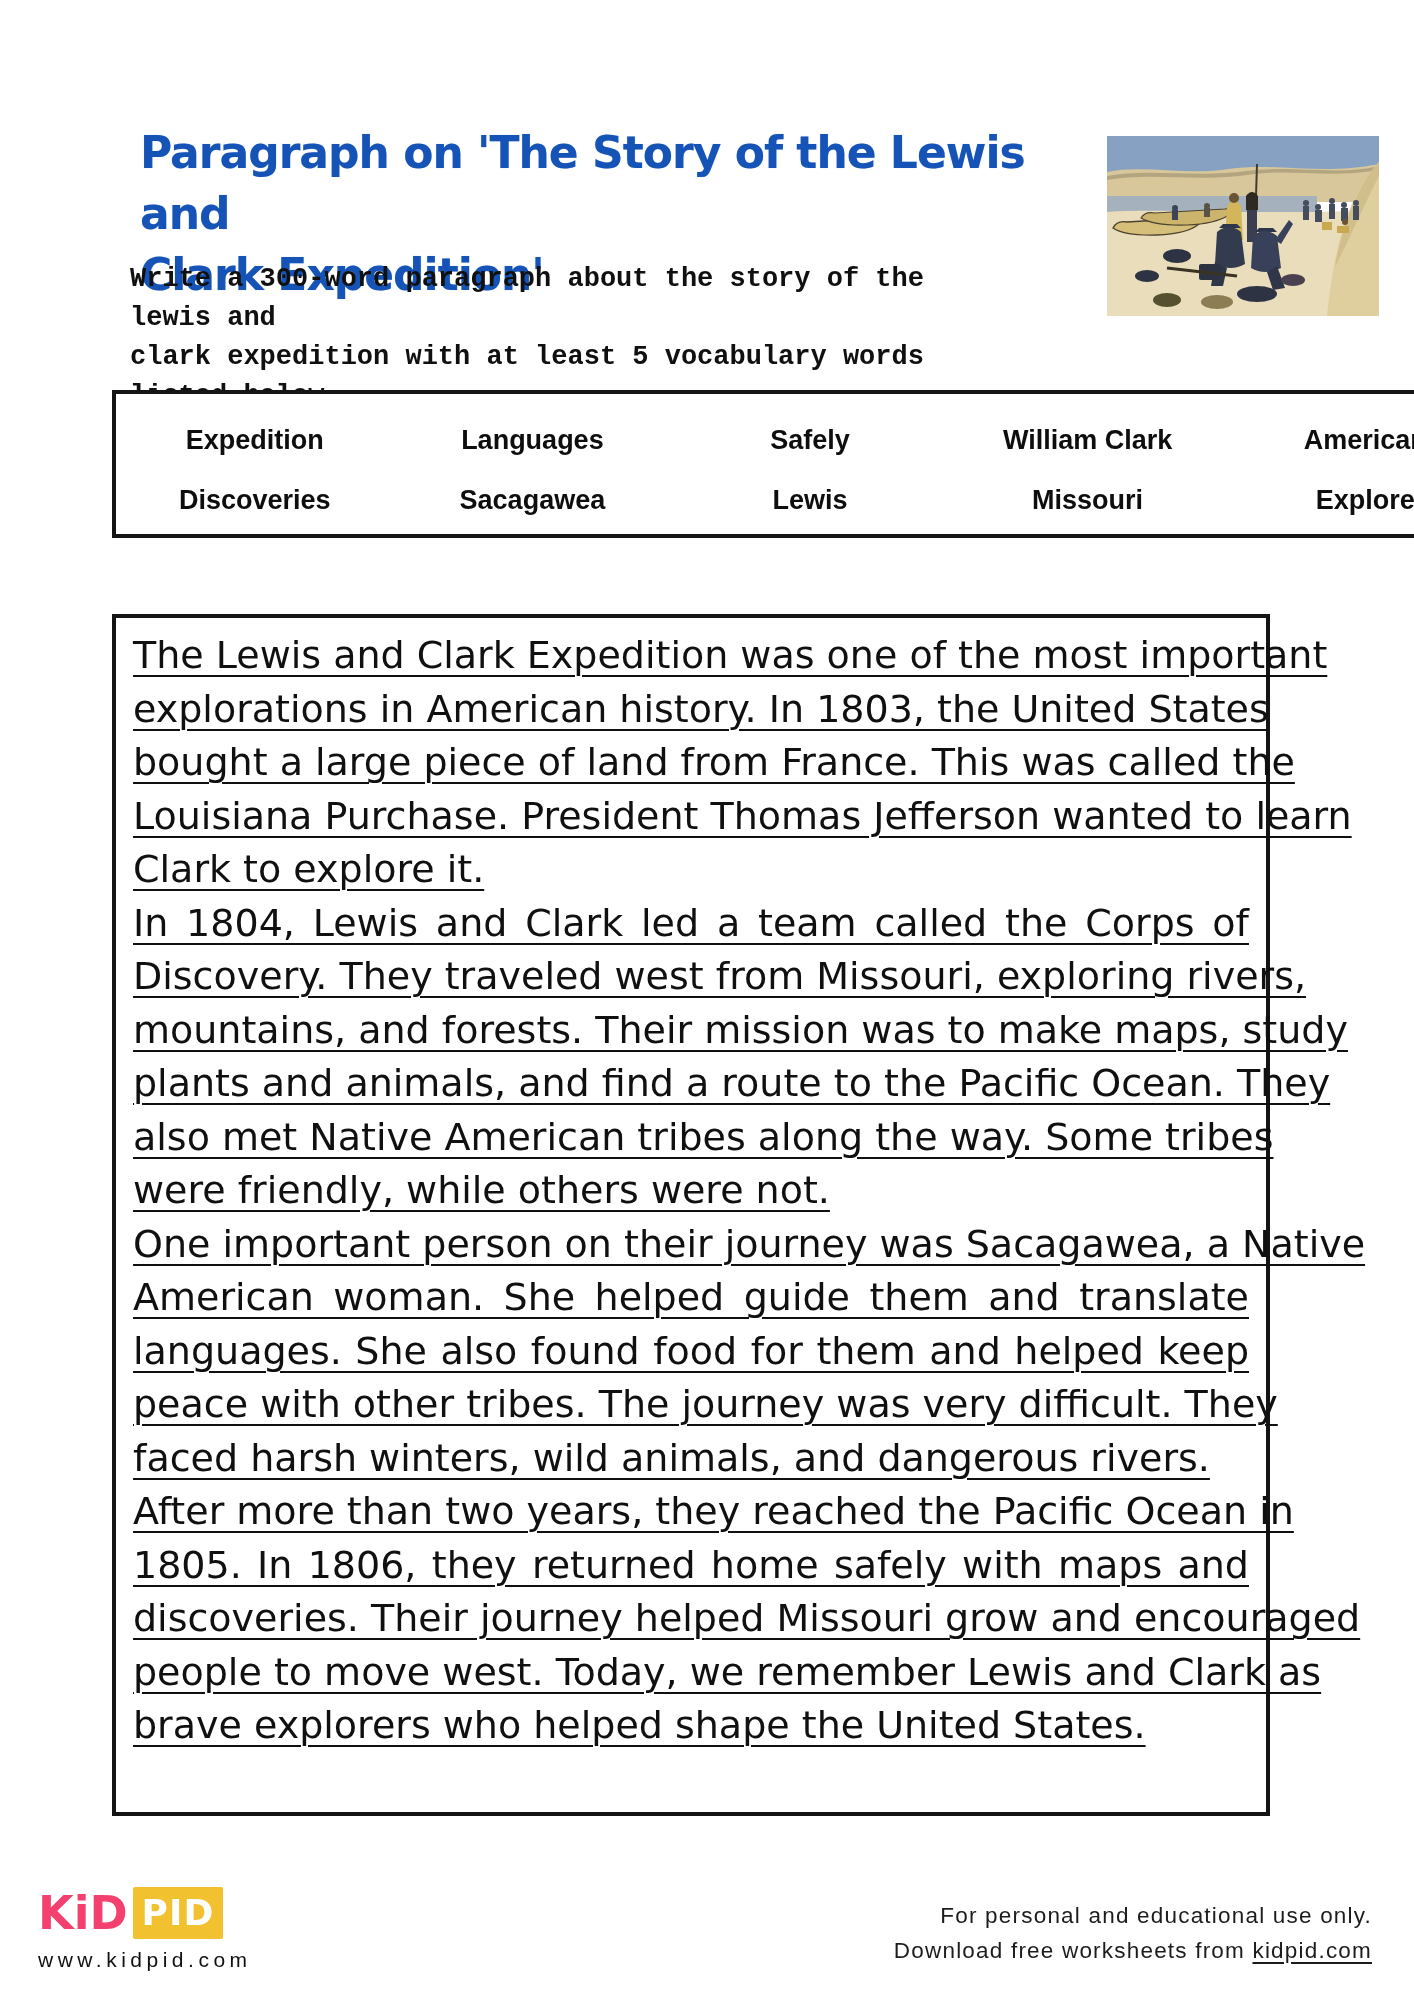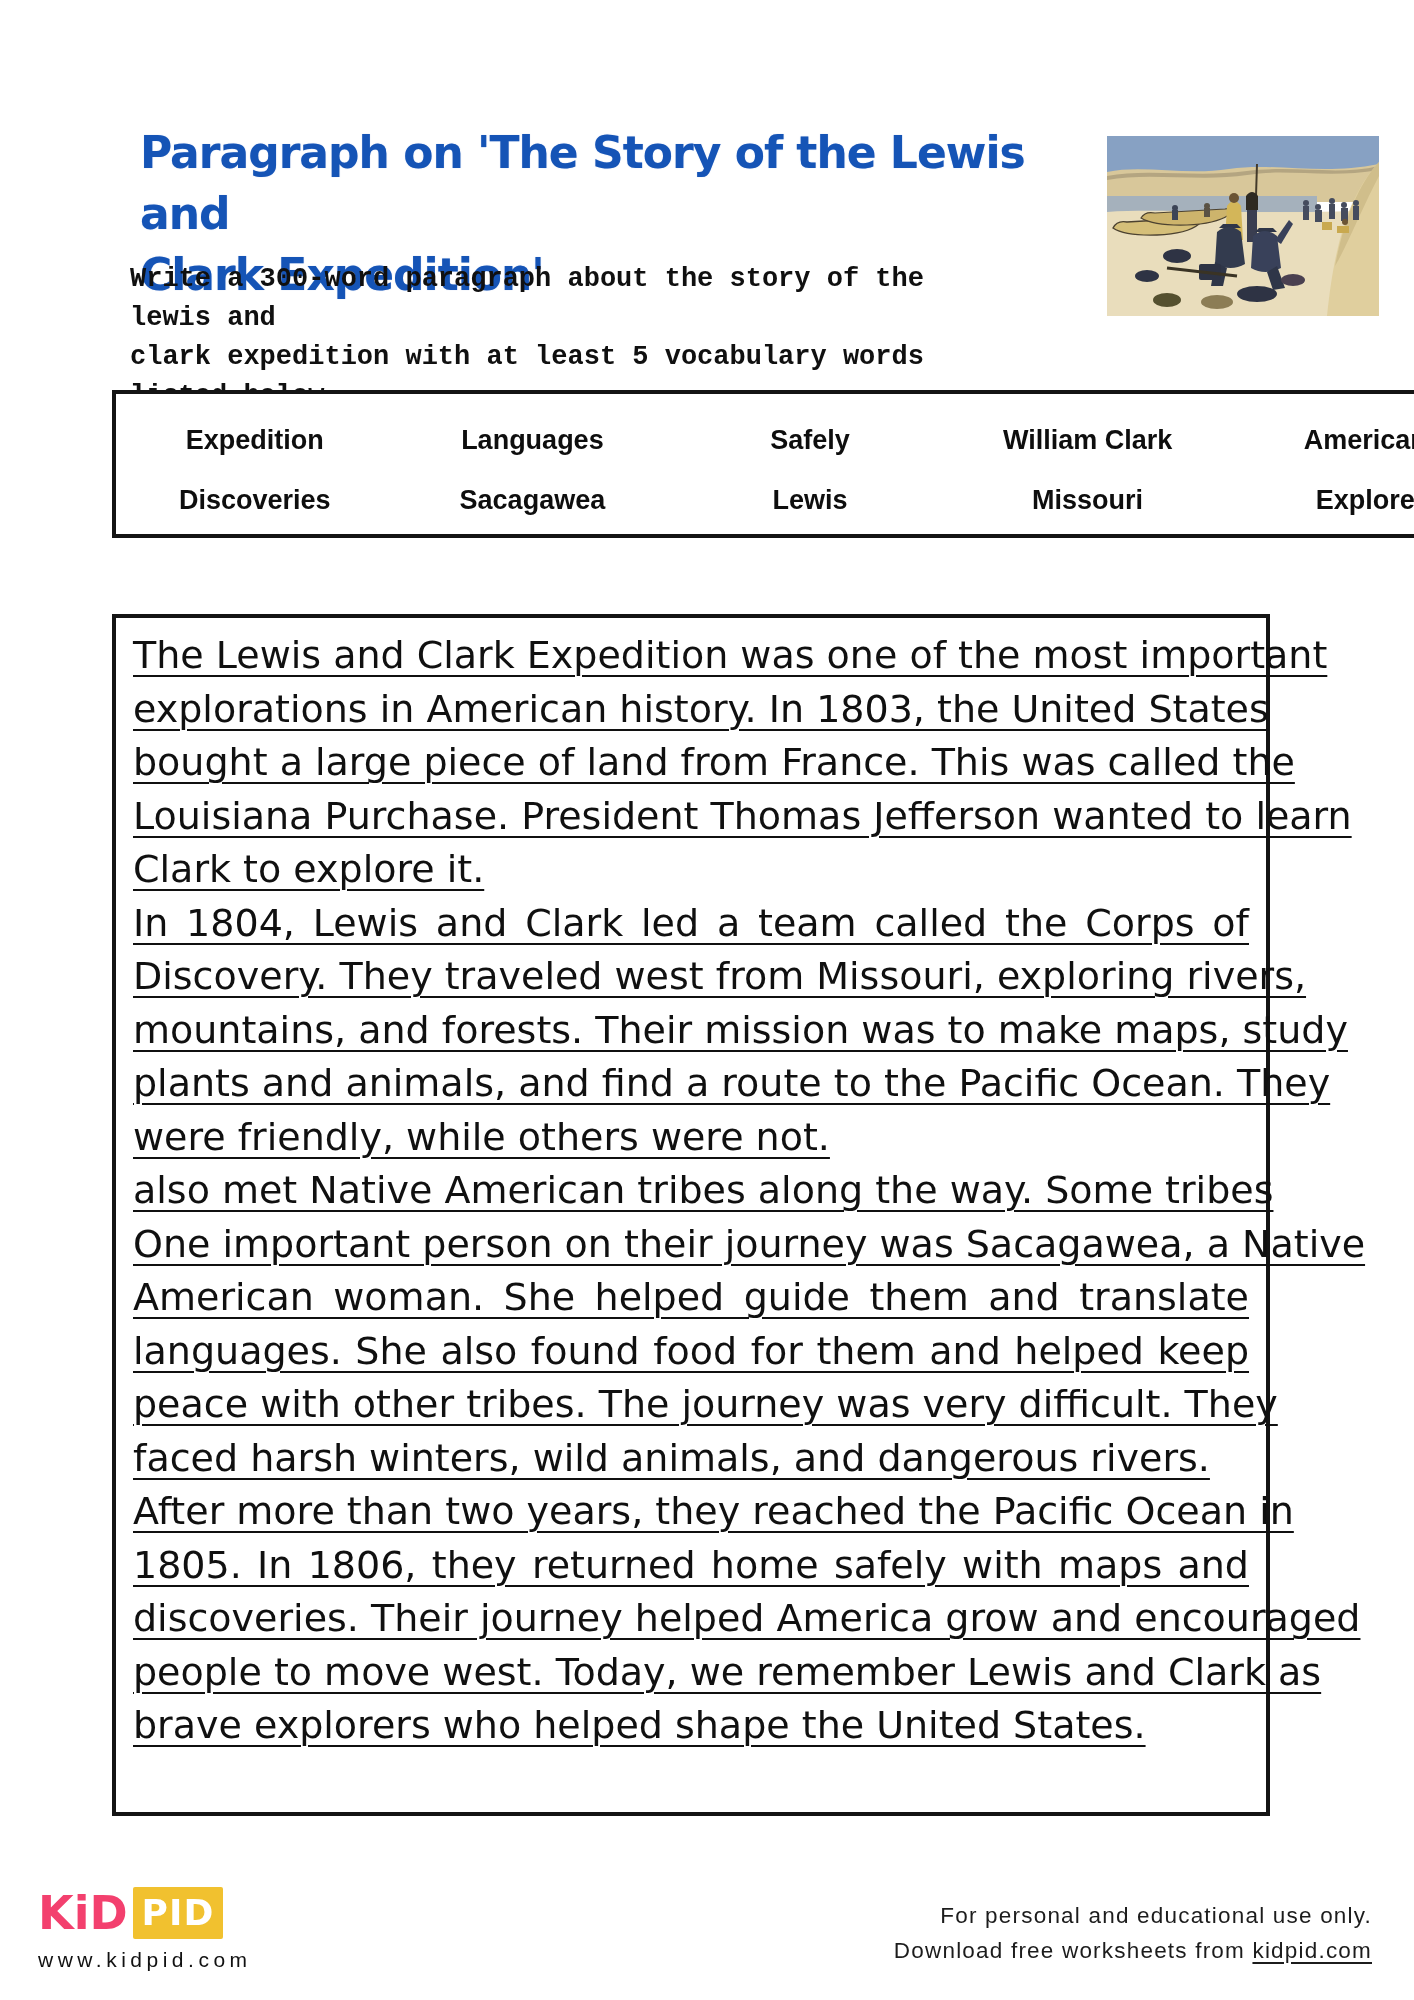--- a/index.html
+++ b/index.html
@@ -231,30 +231,30 @@
     <div>
         <div class="para-line">The Lewis and Clark Expedition was one of the most important</div>
         <div class="para-line">explorations in American history. In 1803, the United States</div>
         <div class="para-line">bought a large piece of land from France. This was called the</div>
         <div class="para-line">Louisiana Purchase. President Thomas Jefferson wanted to learn</div>
         <div class="para-line para-line-end">Clark to explore it.</div>
         <div class="para-line">In 1804, Lewis and Clark led a team called the Corps of</div>
         <div class="para-line">Discovery. They traveled west from Missouri, exploring rivers,</div>
         <div class="para-line">mountains, and forests. Their mission was to make maps, study</div>
         <div class="para-line">plants and animals, and find a route to the Pacific Ocean. They</div>
+        <div class="para-line">also met Native American tribes along the way. Some tribes</div>
         <div class="para-line para-line-end">were friendly, while others were not.</div>
-        <div class="para-line">also met Native American tribes along the way. Some tribes</div>
         <div class="para-line">One important person on their journey was Sacagawea, a Native</div>
         <div class="para-line">American woman. She helped guide them and translate</div>
         <div class="para-line">languages. She also found food for them and helped keep</div>
         <div class="para-line">peace with other tribes. The journey was very difficult. They</div>
         <div class="para-line para-line-end">faced harsh winters, wild animals, and dangerous rivers.</div>
         <div class="para-line">After more than two years, they reached the Pacific Ocean in</div>
         <div class="para-line">1805. In 1806, they returned home safely with maps and</div>
-        <div class="para-line">discoveries. Their journey helped America grow and encouraged</div>
+        <div class="para-line">discoveries. Their journey helped Missouri grow and encouraged</div>
         <div class="para-line">people to move west. Today, we remember Lewis and Clark as</div>
         <div class="para-line para-line-end">brave explorers who helped shape the United States.</div>
       </div>
   </div>
 
   <div class="logo">
     <span class="logo-kid">KiD</span>
     <span class="logo-pid">PID</span>
   </div>
   <div class="website">www.kidpid.com</div>

